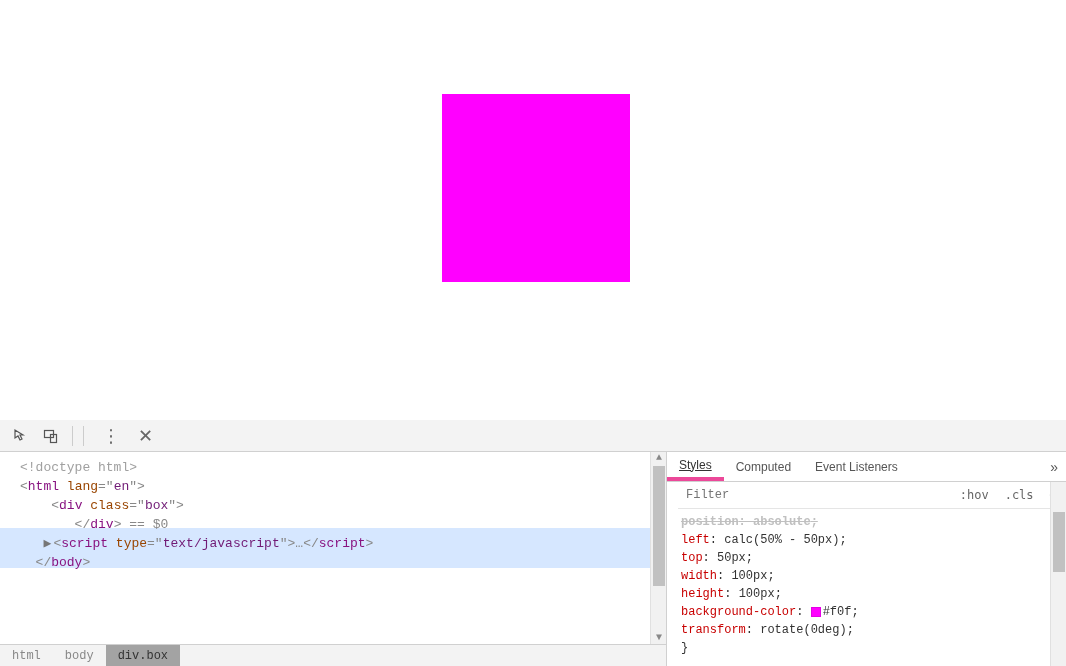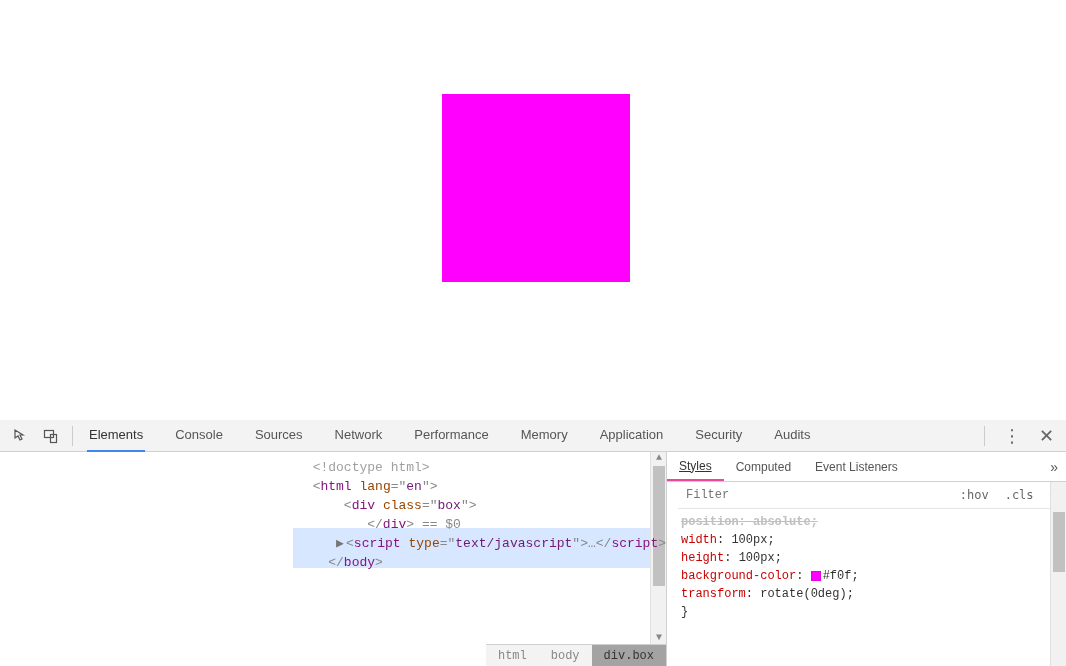--- a/index.html
+++ b/index.html
@@ -19,21 +19,21 @@
   .tabbar .tabs { display: flex; gap: 28px; padding-left: 4px; flex: 1; }
   .tabbar .tab { color: #555; cursor: pointer; padding: 7px 2px 6px; line-height: 18px; }
   .tabbar .tab.active { color: #333; border-bottom: 2px solid #4285f4; }
   .tabbar .right { display: flex; align-items: center; gap: 18px; margin-right: 6px; color: #666; }
   .tabbar .right .kebab { font-size: 18px; line-height: 18px; cursor: pointer; }
   .tabbar .right .close { font-size: 18px; cursor: pointer; }
   .tabbar .right .vsep { width: 1px; height: 20px; background: #ccc; }
 
   
   .panels { display: flex; height: calc(100% - 32px); }
-  .elements-panel { flex: 1; display: flex; flex-direction: column; position: relative; align-items: flex-end; }
+  .elements-panel { flex: 1; display: flex; flex-direction: column; position: relative; }
   .dom { flex: 1; font-family: Consolas, "Courier New", monospace; font-size: 13px; padding: 6px 0 6px 20px; line-height: 19px; position: relative; overflow: hidden; }
   .gutter { position: absolute; left: 0; top: 0; width: 18px; height: 100%; }
   .gutter .dots { position: absolute; color: #888; font-size: 14px; left: 2px; }
   .dom .line { white-space: pre; }
   .dom .caret { color: #777; display: inline-block; width: 10px; }
   .dom .t-punc { color: #888; }
   .dom .t-tag { color: #881280; }
   .dom .t-attr { color: #994500; }
   .dom .t-val { color: #701a75; }
   .dom .t-comment { color: #236e25; }
@@ -47,21 +47,21 @@
 
   
   .breadcrumbs { height: 22px; border-top: 1px solid #d0d0d0; background: #f3f3f3; display: flex; align-items: center; font-family: Consolas, "Courier New", monospace; font-size: 12px; }
   .breadcrumbs .crumb { padding: 0 12px; color: #888; cursor: pointer; height: 100%; display: flex; align-items: center; }
   .breadcrumbs .crumb.active { background: #a3a3a3; color: #333; }
 
   
   .side { width: 400px; border-left: 1px solid #d0d0d0; display: flex; flex-direction: column; font-family: Consolas, "Courier New", monospace; font-size: 12px; position: relative; }
   .side-tabs { display: flex; align-items: center; border-bottom: 1px solid #d0d0d0; height: 30px; font-family: Arial, Helvetica, sans-serif; }
   .side-tabs .stab { padding: 0 12px; height: 100%; display: flex; align-items: center; color: #555; cursor: pointer; }
-  .side-tabs .stab.active { border-bottom: 2px solid #ec4899; color: #333; text-decoration: underline; }
+  .side-tabs .stab.active { border-bottom: 4px solid #ec4899; color: #333; text-decoration: underline; }
   .side-tabs .more { margin-left: auto; margin-right: 8px; color: #555; font-size: 14px; cursor: pointer; }
   .side-toolbar { display: flex; align-items: center; border-bottom: 1px solid #e5e5e5; background: #fff; margin-left: 11px; }
   .side-toolbar input { border: 0; outline: 0; padding: 6px 8px; font-family: inherit; font-size: 12px; flex: 1; }
   .side-toolbar .tool { padding: 0 8px; color: #666; cursor: pointer; font-family: Consolas, monospace; }
   .side-toolbar .plus { font-weight: bold; font-size: 14px; }
   .styles-body { padding: 4px 8px 8px 14px; line-height: 18px; position: relative; flex: 1; overflow: hidden; }
   .styles-body .prop { color: #c80000; }
   .styles-body .strike { text-decoration: line-through; color: #c0c0c0; font-weight: bold; }
   .styles-body .swatch { display: inline-block; width: 10px; height: 10px; vertical-align: middle; margin-right: 2px; border: 1px solid rgba(0,0,0,0.1); }
   .side-scrollbar { position: absolute; right: 0; top: 30px; width: 16px; bottom: 0; background: #f1f1f1; border-left: 1px solid #e0e0e0; }
@@ -83,31 +83,20 @@
           <path d="M2 2 L2 10 L5 8 L7 12 L9 11 L7 7 L10 7 Z" fill="none" stroke="#555" stroke-width="1.2"></path>
         </svg>
     </span>
     <span class="icon-btn">
       <svg width="16" height="16" viewBox="0 0 16 16">
           <rect x="1.5" y="2.5" width="9" height="7" fill="none" stroke="#555" stroke-width="1.2"></rect>
           <rect x="7.5" y="6.5" width="6" height="8" fill="none" stroke="#555" stroke-width="1.2"></rect>
         </svg>
     </span>
     <span class="sep"></span>
-    <div class="tabs">
-      <span class="tab active">Elements</span>
-      <span class="tab">Console</span>
-      <span class="tab">Sources</span>
-      <span class="tab">Network</span>
-      <span class="tab">Performance</span>
-      <span class="tab">Memory</span>
-      <span class="tab">Application</span>
-      <span class="tab">Security</span>
-      <span class="tab">Audits</span>
-    </div>
     <div class="right">
       <span class="vsep"></span>
       <span class="kebab">⋮</span>
       <span class="close">✕</span>
     </div>
   </div>
 
   <div class="panels">
 
     <div class="elements-panel">
@@ -145,20 +134,22 @@
         <span class="more">»</span>
       </div>
       <div class="side-toolbar">
         <input placeholder="Filter" style="">
         <span class="tool">:hov</span>
         <span class="tool">.cls</span>
         <span class="tool plus">+</span>
       </div>
       <div class="styles-body">
 <div class="line">  <span class="strike"><span>position</span>: <span>absolute</span>;</span></div>
+<div class="line">  <span class="prop">left</span><span>: </span><span>calc(50% - 50px)</span><span>;</span></div>
+<div class="line">  <span class="prop">top</span><span>: </span><span>50px</span><span>;</span></div>
 <div class="line">  <span class="prop">width</span><span>: </span><span>100px</span><span>;</span></div>
 <div class="line">  <span class="prop">height</span><span>: </span><span>100px</span><span>;</span></div>
 <div class="line">  <span class="prop">background-color</span><span>: </span><span class="swatch" style="background:#f0f"></span><span>#f0f</span><span>;</span></div>
 <div class="line">  <span class="prop">transform</span><span>: </span><span>rotate(0deg)</span><span>;</span></div>
 <div class="line"><span>}</span></div>
       </div>
       <div class="side-scrollbar">
         <div class="thumb" style="top:30px; height:60px"></div>
       </div>
     </div>

